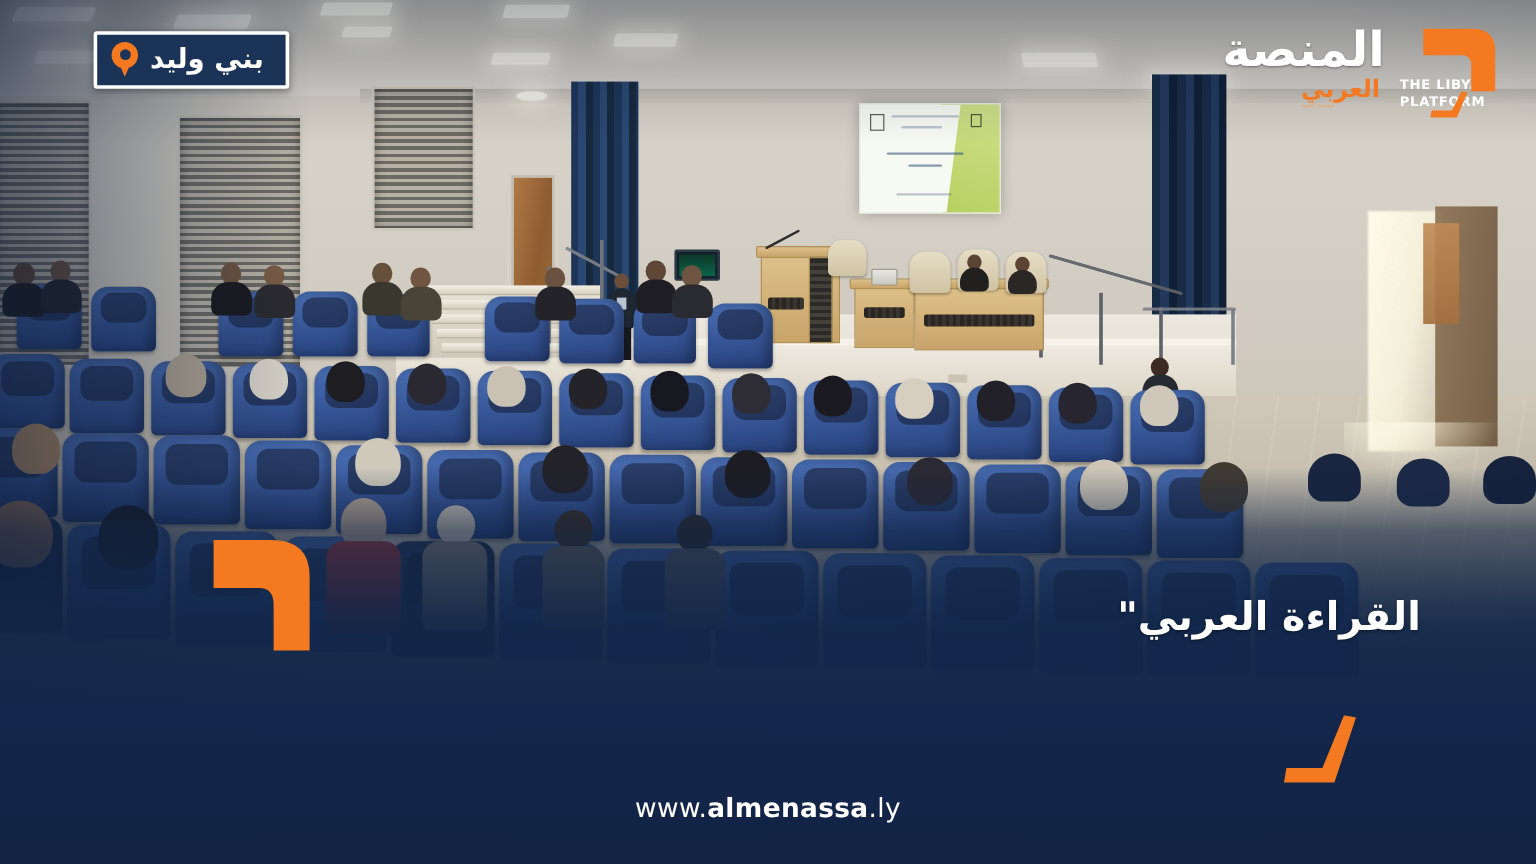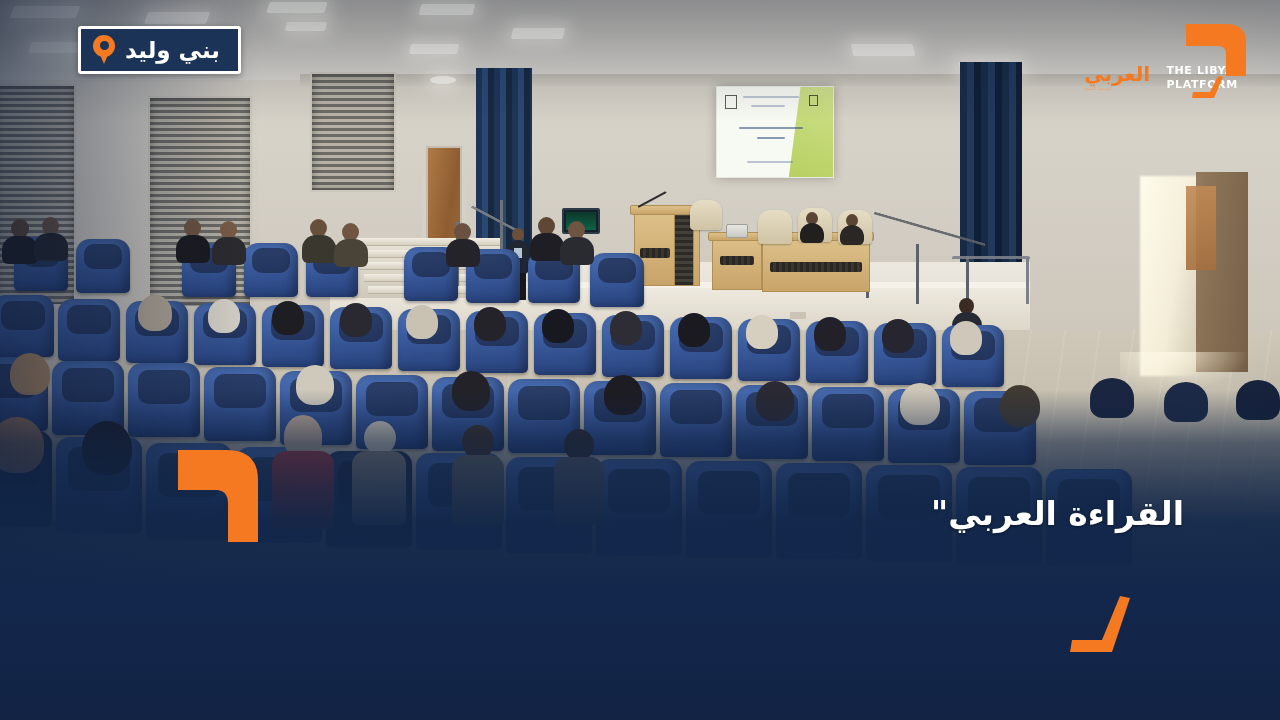--- a/index.html
+++ b/index.html
@@ -540,20 +540,21 @@
   <div class="loc-badge">
     <span class="pin">
       <span class="pin-body"></span>
       <span class="pin-tip"></span>
       <span class="pin-hole"></span>
     </span>
     <span class="loc-label">بني وليد</span>
   </div>
 
   <div class="logo">
+    <span class="logo-ar">المنصة</span>
     <span class="logo-ar2">العربي</span>
     <span class="logo-en">
       <span>THE LIBYAN</span>
       <span>PLATFORM</span>
     </span>
     <span class="logo-tiny">المنصة الليبية</span>
     <span class="hook" style="left:140px;top:6px;">
       <svg width="78" height="58" viewBox="0 0 78 58" aria-hidden="true">
         <path d="M6 56 L6 22 Q6 4 26 4 L66 4 L66 26 L34 26 Q26 26 26 34 L26 56 Z" fill="#f47920" transform="scale(-1,1) translate(-78,0)"></path>
       </svg>
@@ -573,14 +574,17 @@
   <span class="hook" style="left:1068px;top:596px;">
     <svg width="66" height="62" viewBox="0 0 66 62" aria-hidden="true">
       <path d="M52 0 L62 2 L44 56 L2 56 L4 44 L34 44 Z" fill="#f47920"></path>
     </svg>
   </span>
 
   <div class="headline">
     <div>القراءة العربي"</div>
   </div>
 
+  <div class="url">
+    <span class="light">www.</span><b>almenassa</b><span class="light">.ly</span>
+  </div>
 
 </div>
 
 </body></html>

